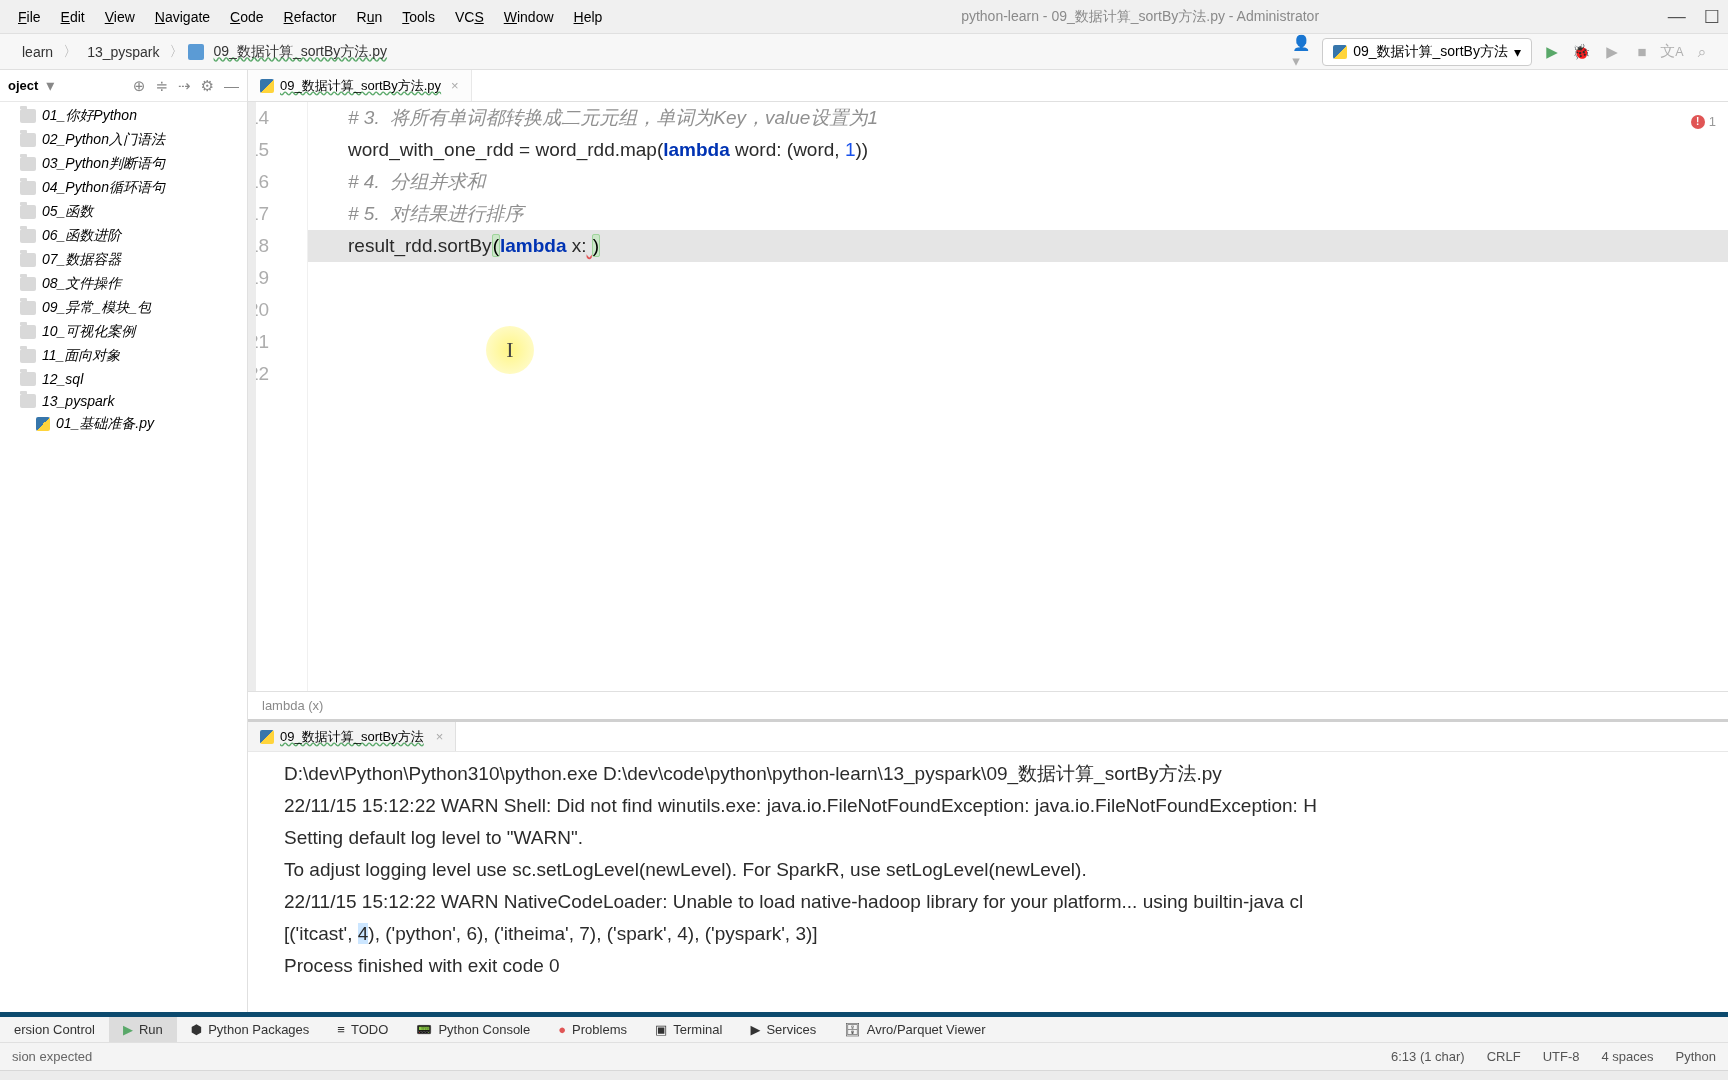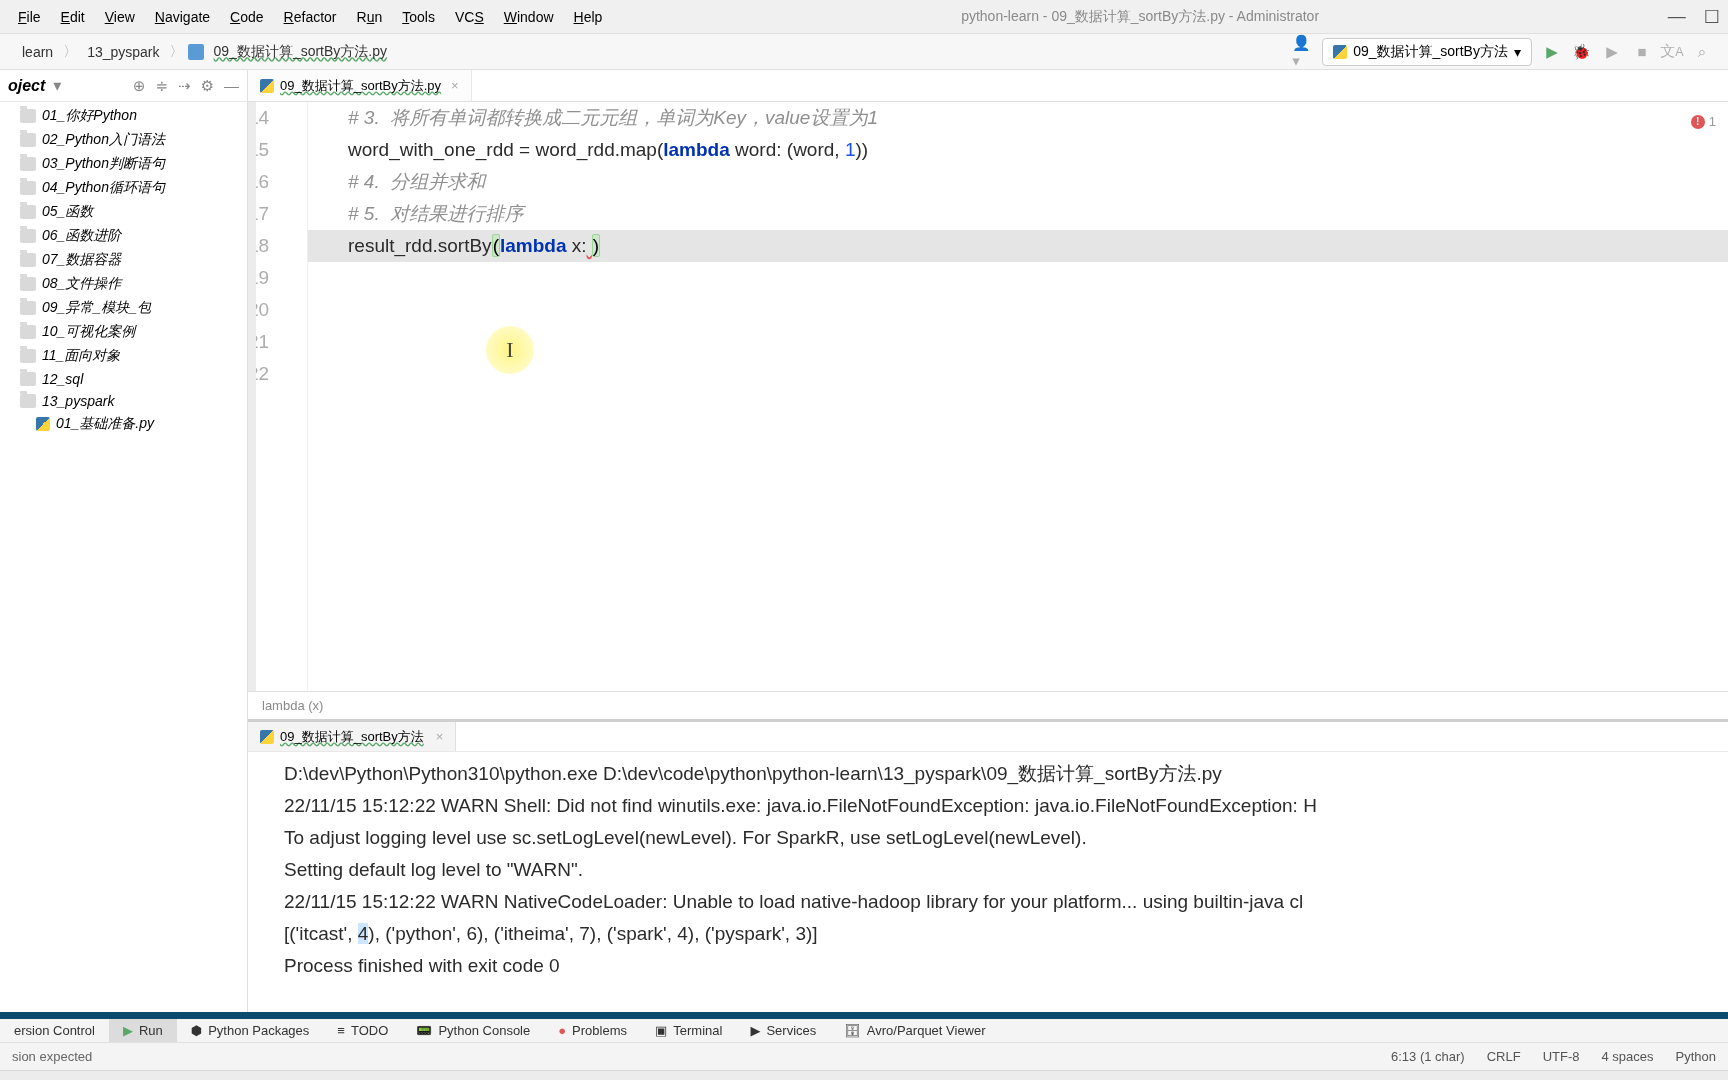--- a/index.html
+++ b/index.html
@@ -19,21 +19,21 @@
 .run-config { border: 1px solid #ccc; border-radius: 4px; padding: 4px 10px; display: flex; align-items: center; gap: 6px; font-size: 14px; background: #fff; }
 .run-config .py-icon { width: 14px; height: 14px; background: linear-gradient(135deg, #3776ab 50%, #ffd43b 50%); border-radius: 2px; }
 .ticon { width: 20px; height: 20px; display: flex; align-items: center; justify-content: center; font-size: 15px; }
 .play { color: #59a869; }
 .bug { color: #59a869; }
 .grey { color: #b0b0b0; }
 
 .main-row { display: flex; height: calc(100vh - 34px - 36px - 34px - 34px); }
 .project-panel { width: 248px; background: #fff; border-right: 1px solid #e0e0e0; display: flex; flex-direction: column; }
 .proj-header { height: 32px; display: flex; align-items: center; padding: 0 8px; border-bottom: 1px solid #e8e8e8; gap: 8px; }
-.proj-header .label { font-size: 16px; font-weight: 600; font-style: italic; }
+.proj-header .label { font-size: 13px; font-weight: 600; }
 .proj-header .tool-icons { margin-left: auto; display: flex; gap: 10px; color: #888; font-size: 15px; }
 .tree { flex: 1; overflow: auto; padding: 2px 0; }
 .tree-item { display: flex; align-items: center; gap: 6px; padding: 3px 6px 3px 20px; font-size: 14px; cursor: pointer; font-style: italic; }
 .tree-item .folder { width: 16px; height: 14px; background: #d9d9d9; border-radius: 2px; position: relative; }
 .tree-item .folder::before { content: ''; position: absolute; top: -3px; left: 0; width: 7px; height: 3px; background: #d9d9d9; border-radius: 1px 1px 0 0; }
 .tree-item.file { padding-left: 36px; }
 .tree-item.file .fileicon { width: 14px; height: 14px; background: linear-gradient(135deg, #3776ab 50%, #ffd43b 50%); border-radius: 2px; }
 
 .editor-area { flex: 1; display: flex; flex-direction: column; background: #fff; }
 .editor-tab-row { height: 32px; display: flex; align-items: center; border-bottom: 1px solid #e0e0e0; }
@@ -62,21 +62,21 @@
 .breadcrumb-bar { height: 28px; border-top: 1px solid #e0e0e0; display: flex; align-items: center; padding: 0 14px; font-size: 13px; color: #8a8a8a; font-family: "Segoe UI"; }
 
 .run-output { background: #fff; border-top: 3px solid #d0d0d0; }
 .run-tab { height: 30px; display: flex; align-items: center; border-bottom: 1px solid #e8e8e8; }
 .run-tab .tab { padding: 0 12px; display: flex; align-items: center; gap: 6px; font-size: 13px; height: 100%; background: #f4f4f4; border-right: 1px solid #e0e0e0; }
 .run-tab .tab .py-icon { width: 14px; height: 14px; background: linear-gradient(135deg, #3776ab 50%, #ffd43b 50%); border-radius: 2px; }
 .console { padding: 6px 12px 30px 36px; font-family: "JetBrains Mono", Consolas, monospace; font-size: 19px; line-height: 32px; color: #2b2b2b; overflow: hidden; }
 .console .path1 { color: #2b2b2b; }
 .console .hl-char { background: #cce6ff; }
 
-.bottom-tool-row { height: 30px; background: #f4f4f4; border-top: 7px solid #0c4a6e; display: flex; align-items: center; gap: 0; font-size: 13px; }
+.bottom-tool-row { height: 30px; background: #f4f4f4; border-top: 5px solid #0c4a6e; display: flex; align-items: center; gap: 0; font-size: 13px; }
 .bottom-tool-row .btab { padding: 0 14px; height: 100%; display: flex; align-items: center; gap: 6px; cursor: pointer; color: #333; }
 .bottom-tool-row .btab.active { background: #dcdcdc; }
 
 .statusbar { height: 28px; background: #f4f4f4; border-top: 1px solid #e0e0e0; display: flex; align-items: center; padding: 0 12px; font-size: 13px; color: #555; gap: 22px; }
 .statusbar .left { flex: 1; color: #666; }
 
 .taskbar { height: 48px; background: #ececec; border-top: 1px solid #d8d8d8; display: flex; align-items: center; padding: 0 6px; gap: 12px; }
 .taskbar .tb-icon { width: 40px; height: 40px; border-radius: 4px; display: flex; align-items: center; justify-content: center; font-size: 20px; }
 </style>
 </head>
@@ -248,22 +248,22 @@
       <div class="run-tab">
         <div class="tab">
           <span class="py-icon"></span>
           <span class="squiggle">09_数据计算_sortBy方法</span>
           <span style="color:#aaa;margin-left:6px">×</span>
         </div>
       </div>
       <div class="console">
         <div class="path1">D:\dev\Python\Python310\python.exe D:\dev\code\python\python-learn\13_pyspark\09_数据计算_sortBy方法.py</div>
         <div>22/11/15 15:12:22 WARN Shell: Did not find winutils.exe: java.io.FileNotFoundException: java.io.FileNotFoundException: H</div>
+        <div>Setting default log level to "WARN".</div>
         <div>To adjust logging level use sc.setLogLevel(newLevel). For SparkR, use setLogLevel(newLevel).</div>
-        <div>Setting default log level to "WARN".</div>
         <div>22/11/15 15:12:22 WARN NativeCodeLoader: Unable to load native-hadoop library for your platform... using builtin-java cl</div>
         <div><span>[('itcast', </span><span class="hl-char">4</span><span>), ('python', 6), ('itheima', 7), ('spark', 4), ('pyspark', 3)]</span></div>
         <div></div>
         <div>Process finished with exit code 0</div>
       </div>
     </div>
   </div>
 </div>
 
 <div class="bottom-tool-row">

